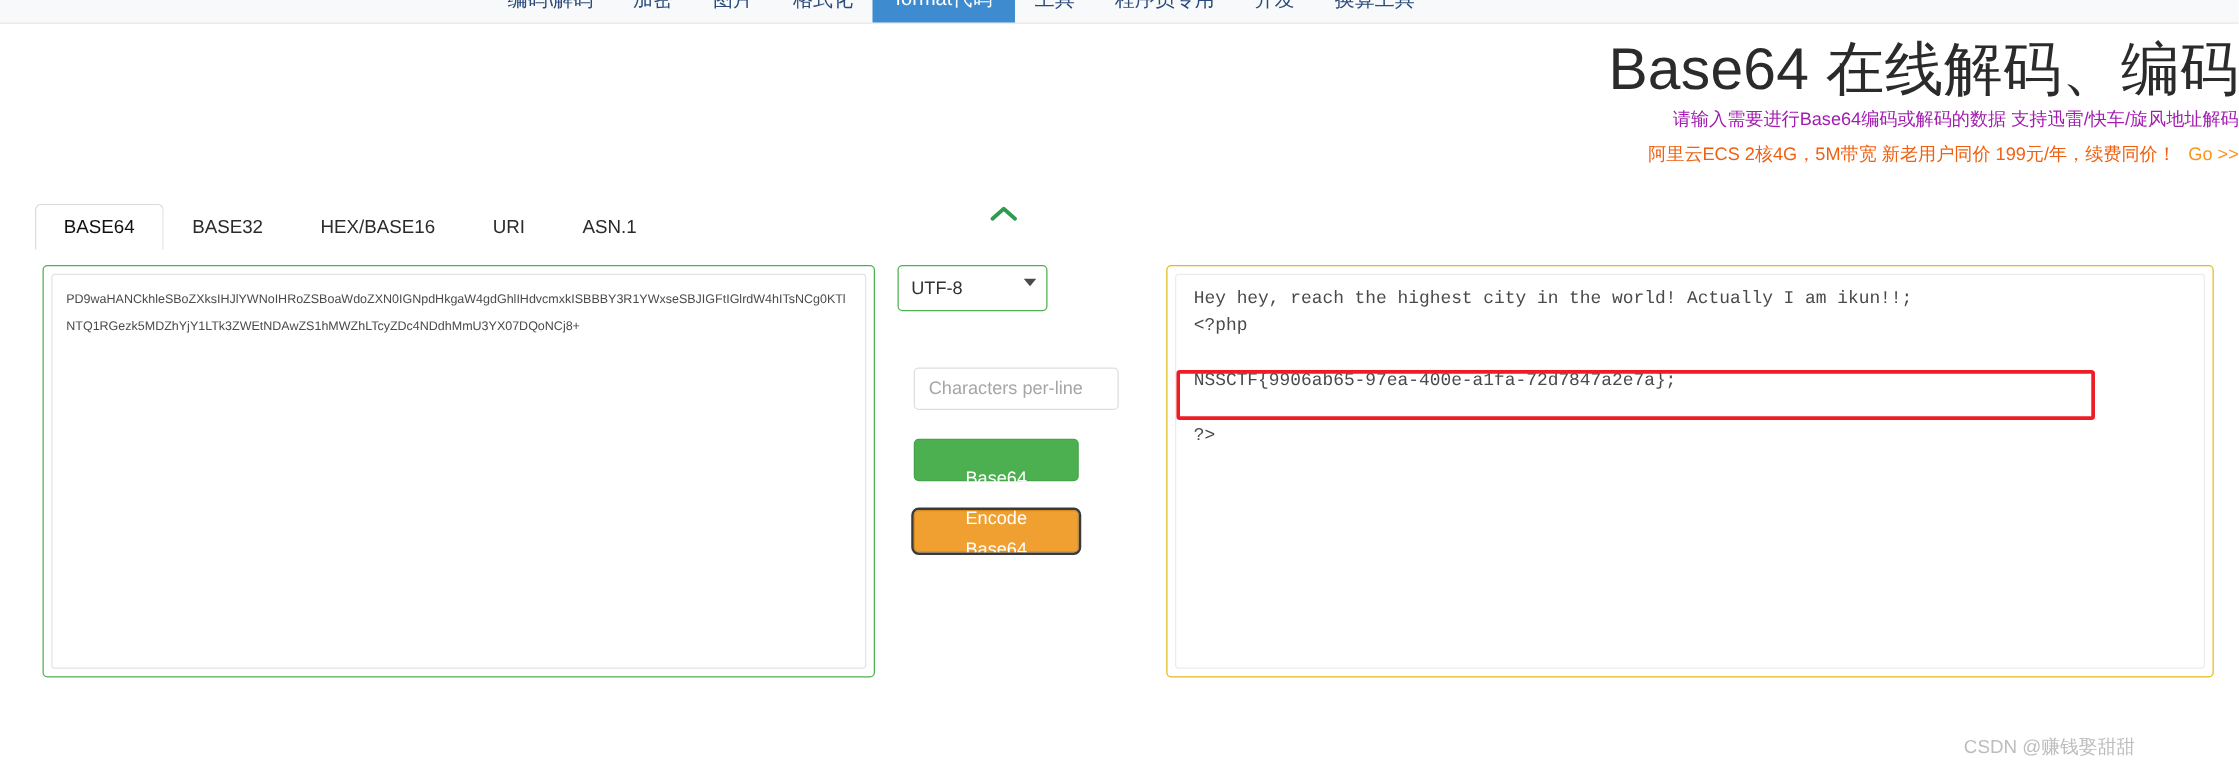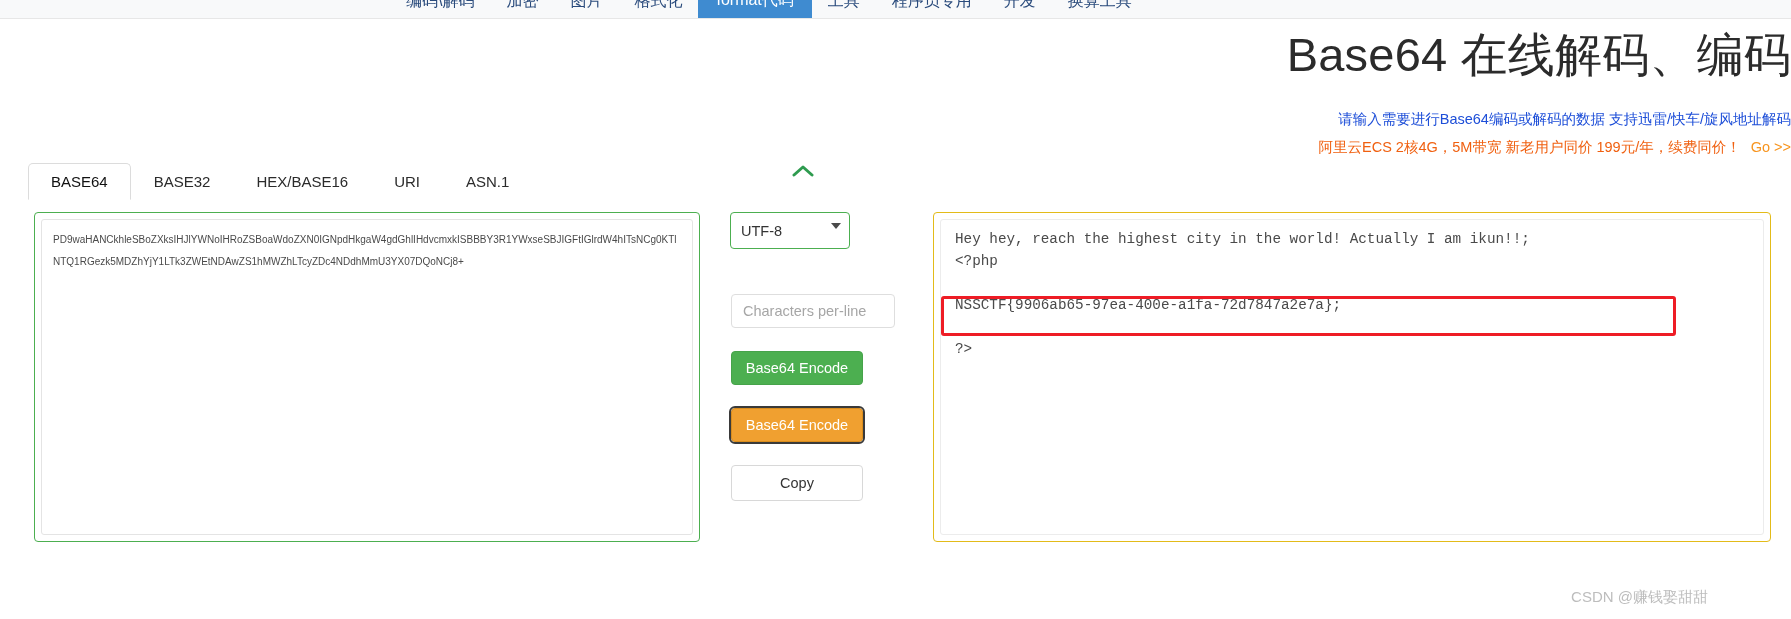--- a/index.html
+++ b/index.html
@@ -28,21 +28,21 @@
     padding:0 18px;height:36px;line-height:36px;
   }
 
   
   .content{position:absolute;left:0;top:18px;width:1791px;text-align:right;}
   .h1{
     font-size:47px;line-height:1.15;font-weight:400;color:#2b2b2b;
     margin:10px 0 0 28px;letter-spacing:0.2px;
   }
   .subtitle{
-    font-size:14.5px;color:#1d4ed8;margin:28px 0 0 28px;
+    font-size:14.5px;color:#a21caf;margin:4px 0 0 28px;
   }
   .adline{
     font-size:14.5px;color:#f06010;margin:9px 0 0 28px;
   }
   .adline .go{color:#f7941e;margin-left:10px;font-weight:400;}
 
   
   .tabsrow{
     position:absolute;left:28px;top:160px;width:1740px;height:40px;
   }
@@ -76,21 +76,21 @@
   }
   .b64text{
     font-family:"Liberation Sans","DejaVu Sans",sans-serif;
     font-size:10px;line-height:21.5px;color:#4a4a4a;
     word-break:break-all;white-space:pre-wrap;margin:0;
   }
 
   
   .midcol{position:absolute;left:690px;top:0;width:200px;}
   .select-wrap{
-    position:relative;width:120px;height:37px;margin-left:12px;
+    position:relative;width:120px;height:37px;
   }
   .uselect{
     width:120px;height:37px;box-sizing:border-box;
     border:1px solid #4caf50;border-radius:4px;background:#fff;
     font-size:14.5px;color:#333;padding:0 28px 0 10px;
     appearance:none;-webkit-appearance:none;outline:none;
     font-family:"Liberation Sans",sans-serif;
   }
   .sel-caret{
     position:absolute;right:9px;top:11px;width:0;height:0;pointer-events:none;
@@ -101,21 +101,21 @@
     margin:45px 0 0 13px;width:164px;height:34px;box-sizing:border-box;
     border:1px solid #dedede;border-radius:4px;background:#fff;
     font-size:14.5px;color:#333;padding:0 11px;outline:none;
     font-family:"Liberation Sans",sans-serif;
   }
   .perline::placeholder{color:#a6a6a6;}
   .btn{
     display:block;margin:23px 0 0 13px;width:132px;height:34px;
     border-radius:4px;font-size:14.5px;cursor:pointer;
     font-family:"Liberation Sans",sans-serif;text-align:center;line-height:32px;
-    box-sizing:border-box;padding:0;
+    box-sizing:border-box;padding:15px;
   }
   .btn-encode{background:#4caf50;border:1px solid #46a34a;color:#fff;}
   .btn-decode{
     background:#f0a030;border:1px solid #d98c1c;color:#fff;
     outline:2px solid #3a3a3a;outline-offset:0px;
   }
   .btn-copy{background:#fff;border:1px solid #d8d8d8;color:#333;height:36px;line-height:34px;}
 
   
   .rightbox{
@@ -202,21 +202,20 @@
         <select class="uselect">
           <option selected="">UTF-8</option>
         </select>
         <span class="sel-caret"></span>
       </div>
 
       <input class="perline" type="text" placeholder="Characters per-line" style="">
 
       <button class="btn btn-encode">Base64 Encode</button>
       <button class="btn btn-decode">Base64 Encode</button>
-      <button class="btn btn-copy">Copy</button>
     </div>
 
     <div class="rightbox">
       <div class="inner">
         <div class="outtext">Hey hey, reach the highest city in the world! Actually I am ikun!!;</div>
         <div class="outtext">&lt;?php</div>
         <div class="outtext">&nbsp;</div>
         <div class="outtext flagline">NSSCTF{9906ab65-97ea-400e-a1fa-72d7847a2e7a};</div>
         <div class="outtext">&nbsp;</div>
         <div class="outtext">?&gt;</div>

